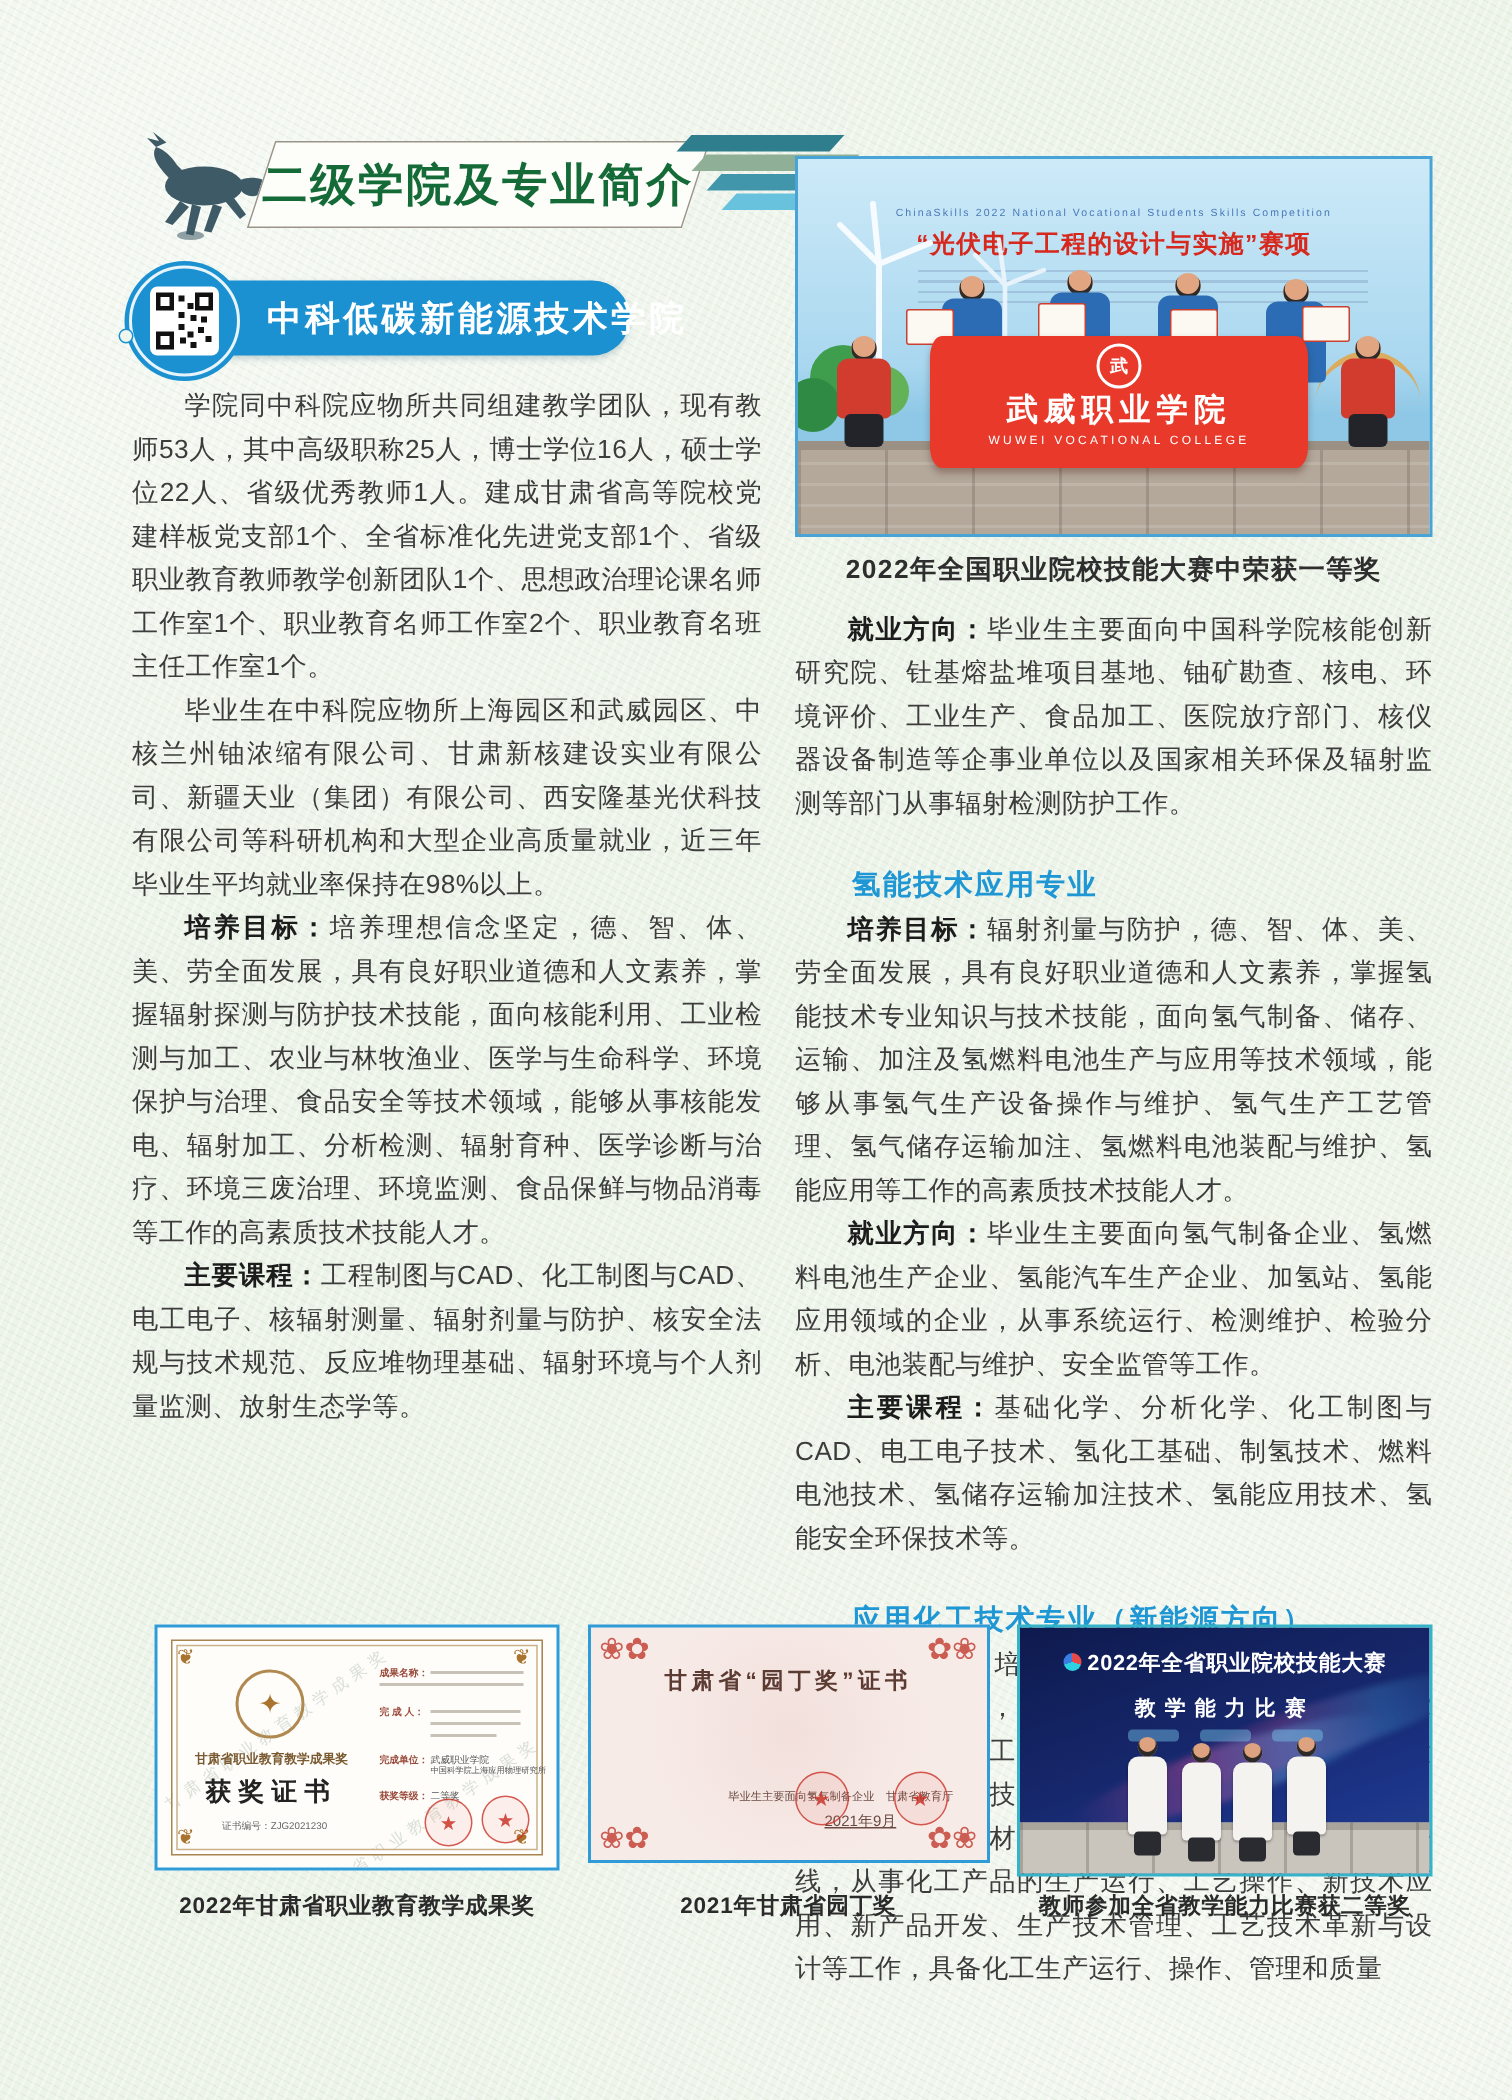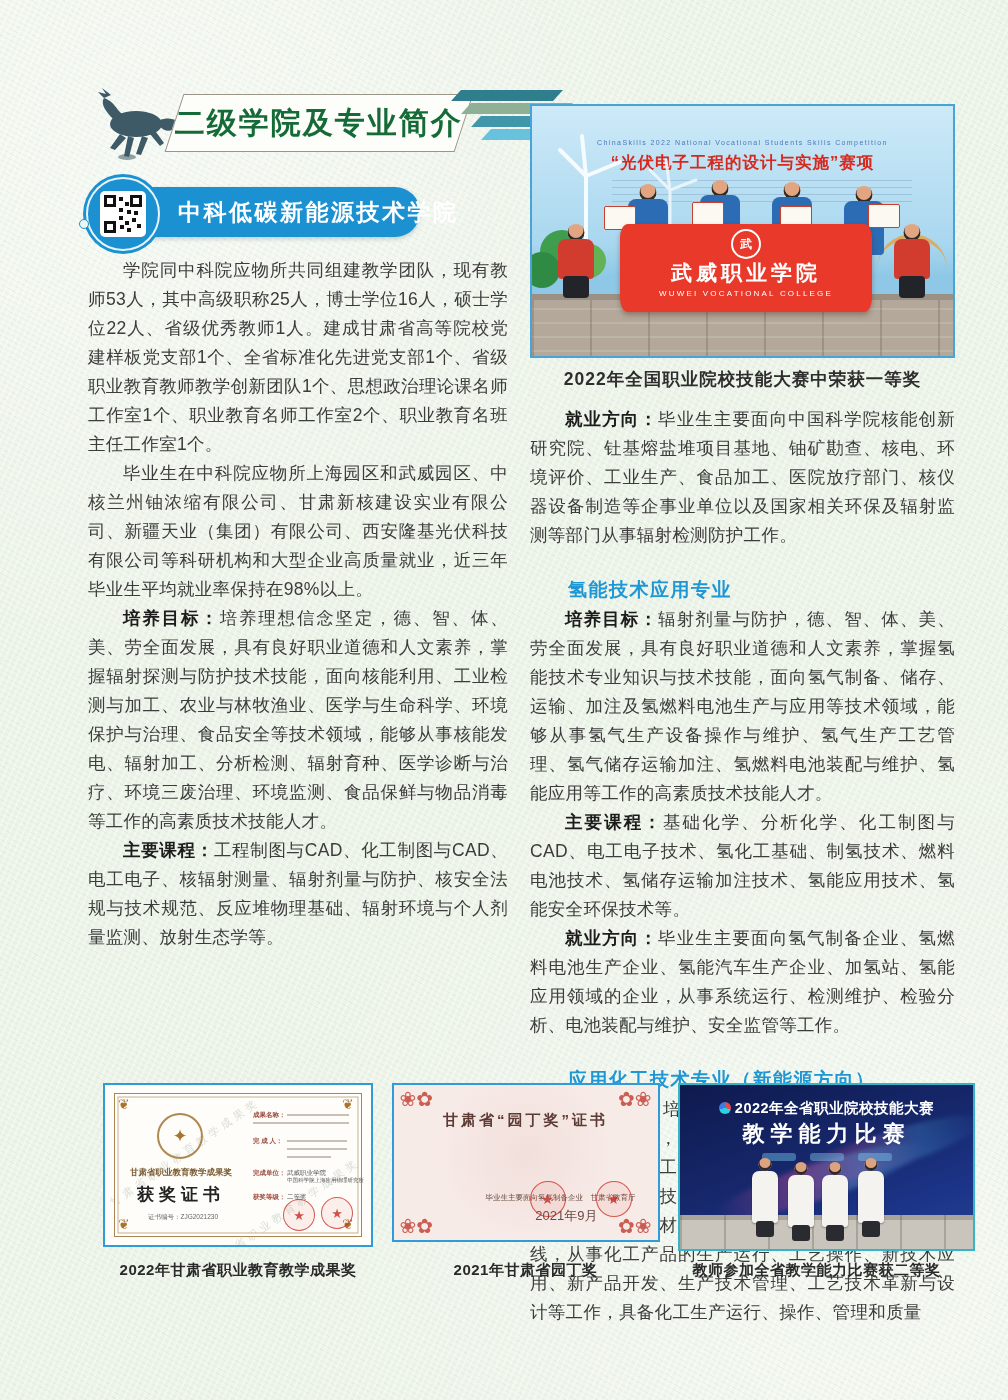--- a/index.html
+++ b/index.html
@@ -76,28 +76,28 @@
   .fieldrow{position:absolute;font-size:6.5px;color:#9a4a3a;font-weight:bold;white-space:nowrap;}
   .fieldval{font-weight:normal;color:#555;}
   .fline{position:absolute;height:1.5px;background:#b9b2a8;opacity:.8;}
   .seal{position:absolute;border-radius:50%;border:1.5px solid rgba(200,40,30,.75);color:rgba(200,40,30,.8);display:flex;align-items:center;justify-content:center;background:rgba(230,80,60,.08);}
   .cert2{position:relative;width:264px;height:155px;border:2px solid #2f9cd8;background:#f7ebe8;overflow:hidden;
     background-image:radial-gradient(circle at 50% 45%, rgba(220,170,160,.18), rgba(255,255,255,0) 60%);}
   .flower{position:absolute;color:#c4453a;opacity:.85;}
   .cert2-title{position:absolute;left:0;top:26px;width:100%;text-align:center;font-size:15px;font-weight:bold;color:#5c3b33;letter-spacing:3px;}
   .cert2-body{position:absolute;left:28px;top:60px;width:208px;font-size:10.5px;line-height:17px;color:#6b4a42;text-indent:2em;text-align:justify;}
   .cert2-issuer{position:absolute;right:22px;top:108px;width:170px;text-align:right;font-size:7.5px;color:#6b4a42;}
-  .cert2-date{position:absolute;right:60px;top:122px;font-size:13px;color:#6b4a42;}
+  .cert2-date{position:absolute;right:60px;top:122px;font-size:10px;color:#6b4a42;text-decoration:underline;}
   .photo3{position:relative;width:273px;height:164px;border:2px solid #35b3c8;overflow:hidden;
-    background:linear-gradient(160deg,#0e1a4e 0%,#16276b 45%,#1c3488 75%,#24418f 100%);padding-left:20px;}
+    background:linear-gradient(160deg,#0e1a4e 0%,#16276b 45%,#1c3488 75%,#24418f 100%);}
   .p3-streak{position:absolute;width:220px;height:36px;transform:rotate(-18deg);border-radius:50%;
     background:linear-gradient(90deg,rgba(233,84,160,0) 0%,rgba(233,84,160,.35) 40%,rgba(90,200,250,.35) 70%,rgba(90,200,250,0) 100%);filter:blur(2px);}
   .p3-line1{position:absolute;left:0;top:14px;width:100%;text-align:center;font-size:14.5px;font-weight:bold;color:#fff;letter-spacing:.5px;}
   .p3-logo{display:inline-block;width:12px;height:12px;border-radius:50%;background:conic-gradient(#e84a4a 0 30%,#2ad2e2 30% 70%,#3a7de2 70% 100%);margin-right:4px;vertical-align:-1px;}
-  .p3-line2{position:absolute;left:0;top:34px;width:100%;text-align:center;font-size:22px;font-weight:bold;color:#fff;letter-spacing:6px;}
+  .p3-line2{position:absolute;left:0;top:45px;width:100%;text-align:center;font-size:14px;font-weight:bold;color:#fff;letter-spacing:6px;}
   .p3-pills{position:absolute;left:50%;top:68px;transform:translateX(-50%);display:flex;gap:14px;}
   .p3-pill{width:34px;height:8px;border-radius:3px;background:rgba(120,200,235,.45);}
   .p3-ground{position:absolute;left:0;bottom:0;width:100%;height:34px;background:#c9c4bc;
     background-image:repeating-linear-gradient(90deg,rgba(90,85,78,.3) 0 2px,transparent 2px 44px),
       linear-gradient(180deg,#a9a49c 0 5px,transparent 5px);}
   .coat{position:absolute;width:26px;height:52px;background:#f4f3ef;border-radius:7px 7px 3px 3px;box-shadow:0 1px 2px rgba(0,0,0,.35);}
   .coat:before{content:"";position:absolute;left:50%;top:-13px;transform:translateX(-50%);width:13px;height:13px;border-radius:50%;background:#dda27f;box-shadow:0 -2px 0 1px #2c2a28 inset;}
   .coat:after{content:"";position:absolute;left:50%;top:50px;transform:translateX(-50%);width:18px;height:16px;background:#2a2b30;border-radius:3px;}
 </style>
 </head>
@@ -227,22 +227,22 @@
           <div class="ph-legs"></div>
         </div>
     </div>
     <div class="photo-caption">2022年全国职业院校技能大赛中荣获一等奖</div>
 
     <div style="height:14px;"></div>
     <p><span class="lead">就业方向：</span><span>毕业生主要面向中国科学院核能创新研究院、钍基熔盐堆项目基地、铀矿勘查、核电、环境评价、工业生产、食品加工、医院放疗部门、核仪器设备制造等企事业单位以及国家相关环保及辐射监测等部门从事辐射检测防护工作。</span></p>
 
     <div class="sec-title">氢能技术应用专业</div>
     <p><span class="lead">培养目标：</span><span>辐射剂量与防护，德、智、体、美、劳全面发展，具有良好职业道德和人文素养，掌握氢能技术专业知识与技术技能，面向氢气制备、储存、运输、加注及氢燃料电池生产与应用等技术领域，能够从事氢气生产设备操作与维护、氢气生产工艺管理、氢气储存运输加注、氢燃料电池装配与维护、氢能应用等工作的高素质技术技能人才。</span></p>
+    <p><span class="lead">就业方向：</span><span>毕业生主要面向氢气制备企业、氢燃料电池生产企业、氢能汽车生产企业、加氢站、氢能应用领域的企业，从事系统运行、检测维护、检验分析、电池装配与维护、安全监管等工作。</span></p>
     <p><span class="lead">主要课程：</span><span>基础化学、分析化学、化工制图与CAD、电工电子技术、氢化工基础、制氢技术、燃料电池技术、氢储存运输加注技术、氢能应用技术、氢能安全环保技术等。</span></p>
-    <p><span class="lead">就业方向：</span><span>毕业生主要面向氢气制备企业、氢燃料电池生产企业、氢能汽车生产企业、加氢站、氢能应用领域的企业，从事系统运行、检测维护、检验分析、电池装配与维护、安全监管等工作。</span></p>
 
     <div class="sec-title">应用化工技术专业（新能源方向）</div>
     <p><span class="lead">培养目标：</span><span>培养理想信念坚定，德、智、体、美、劳全面发展，具有良好职业道德和人文素养，掌握化工工艺、化工设备等专业知识，具备化工生产运行、工艺控制、技术管理等能力，面向化工、医药、食品、染料、建材、环保、能源等行业生产、服务一线，从事化工产品的生产运行、工艺操作、新技术应用、新产品开发、生产技术管理、工艺技术革新与设计等工作，具备化工生产运行、操作、管理和质量</span></p>
   </div>
 
   <div class="bottom">
 
     <div class="b-item" style="width:270px;">
       <div class="cert1">
         <span class="wm" style="left:-10px;top:60px;">甘肃省职业教育教学成果奖</span>

